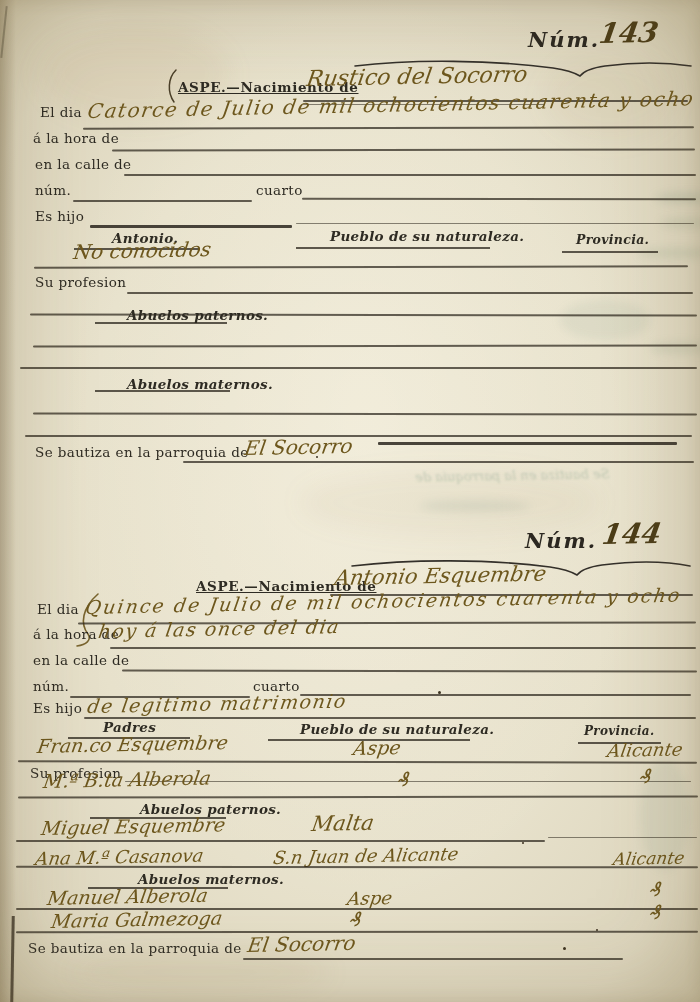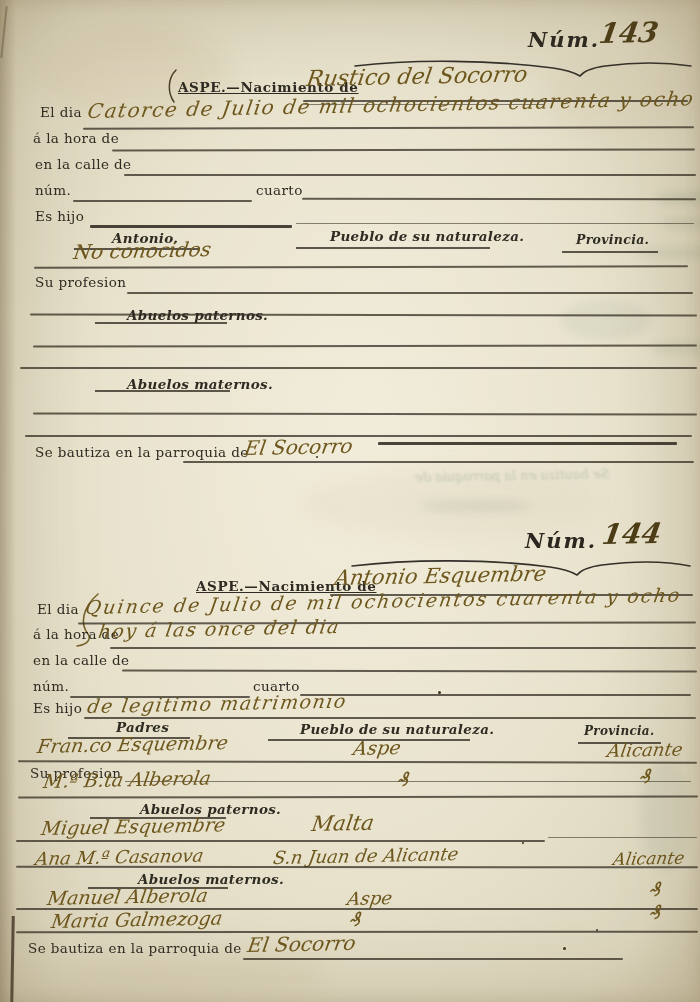--- a/index.html
+++ b/index.html
@@ -160,21 +160,21 @@
 
     <span class="pr" style="left:33px;top:678px">núm.</span>
     <div class="ln" style="left:70px;top:696px;width:180px"></div>
     <span class="pr" style="left:253px;top:678px">cuarto</span>
     <div class="ln" style="left:300px;top:694px;width:391px"></div>
 
     <span class="pr" style="left:33px;top:700px">Es hijo</span>
     <span class="hw s19 ls1" style="left:86px;top:695px">de legitimo matrimonio</span>
     <div class="ln" style="left:84px;top:717px;width:612px"></div>
 
-    <span class="pri" style="left:116px;top:719px">Padres</span>
+    <span class="pri" style="left:103px;top:719px">Padres</span>
     <div class="ul" style="left:68px;top:737px;width:122px"></div>
     <span class="pri" style="left:300px;top:721px">Pueblo de su naturaleza.</span>
     <div class="ul" style="left:268px;top:739px;width:202px"></div>
     <span class="pri" style="left:584px;top:724px;font-size:12px">Provincia.</span>
     <div class="ul" style="left:578px;top:742px;width:83px"></div>
 
     <span class="hw s19" style="left:36px;top:735px">Fran.co Esquembre</span>
     <span class="hw s19" style="left:352px;top:737px">Aspe</span>
     <span class="hw s18" style="left:606px;top:740px">Alicante</span>
     <div class="ln" style="left:18px;top:761px;width:679px;transform:rotate(0.12deg)"></div>

